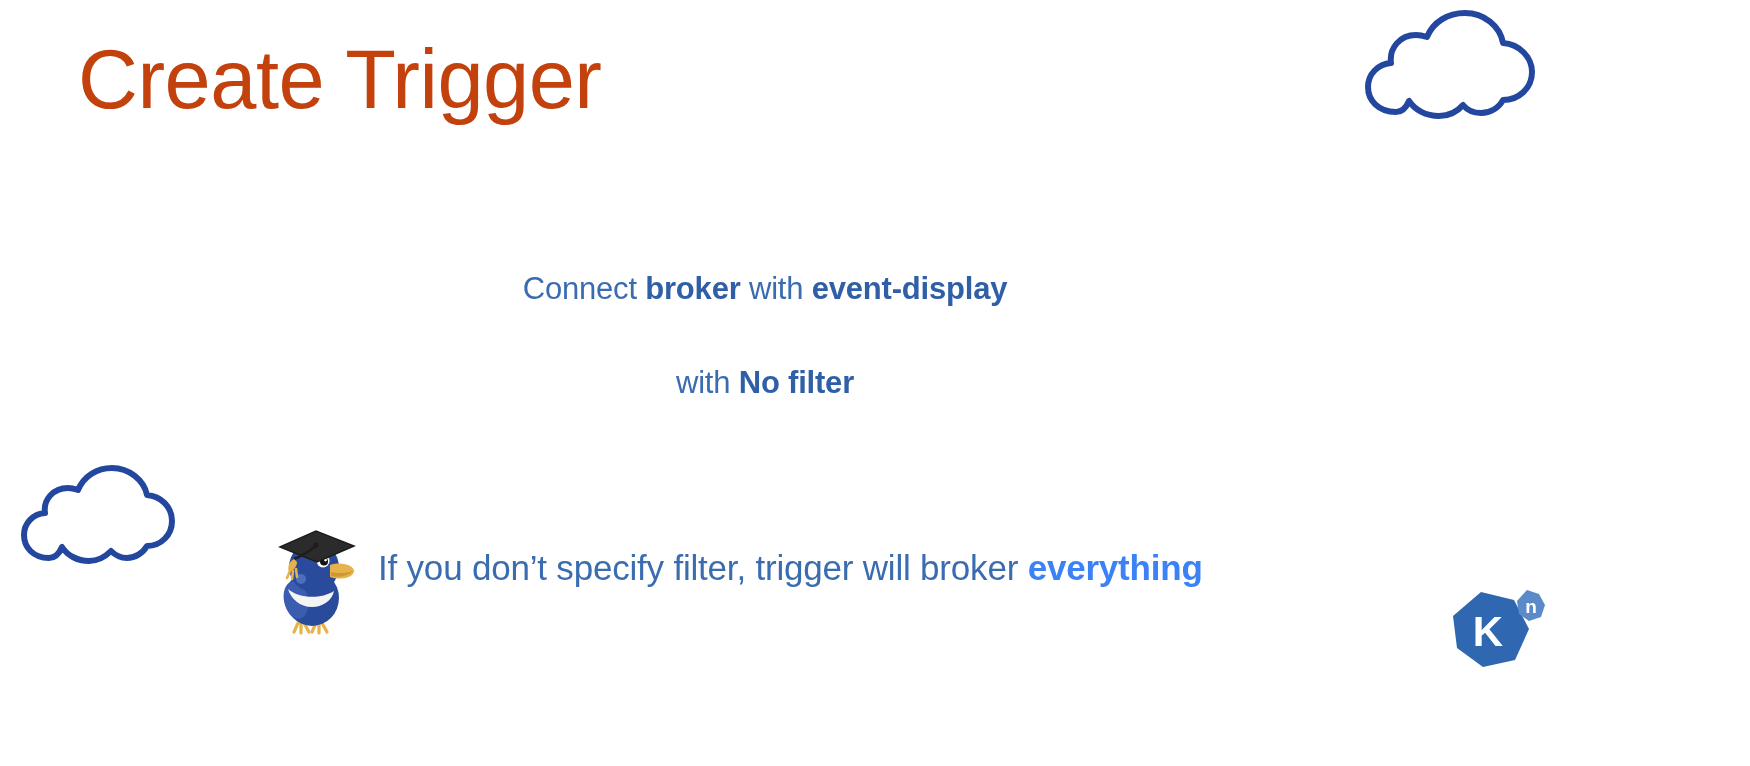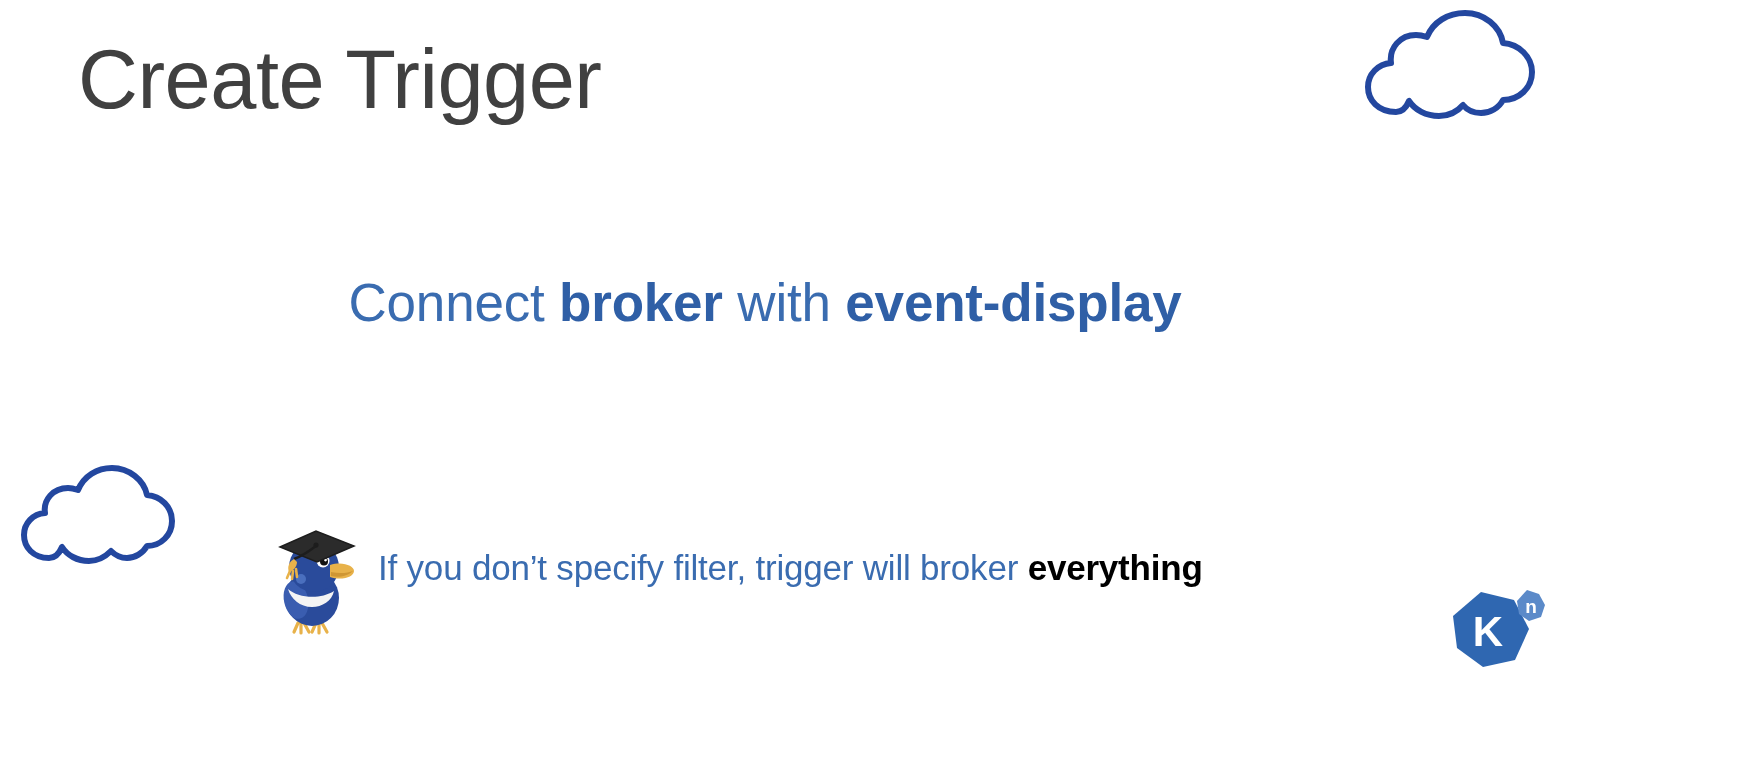--- a/index.html
+++ b/index.html
@@ -18,34 +18,34 @@
 
   
   .slide-title {
     position: absolute;
     left: 78px;
     top: 36px;
     font-size: 83px;
     font-weight: 400;
     line-height: 1.05;
     letter-spacing: -0.5px;
-    color: #404040;
+    color: #c2410c;
     white-space: nowrap;
   }
 
   
   .body-block {
     position: absolute;
     left: 0;
     top: 270px;
     width: 1530px;
     text-align: center;
   }
   .body-line {
-    font-size: 53px;
+    font-size: 31px;
     font-weight: 400;
     color: #3a6cb0;
     line-height: 1.25;
     letter-spacing: -0.2px;
     white-space: nowrap;
   }
   .body-line.first { margin-bottom: 55px; }
   .body-line b {
     font-weight: 700;
     color: #2f5fa6;
@@ -62,21 +62,21 @@
   .note-text {
     position: absolute;
     left: 110px;
     top: 43px;
     font-size: 35px;
     font-weight: 400;
     color: #3a6cb0;
     letter-spacing: -0.2px;
     white-space: nowrap;
   }
-  .note-text b { font-weight: 700; color: #000000; }
+  .note-text b { font-weight: 700; color: #3b82f6; }
 
   
   .cloud-top-right {
     position: absolute;
     left: 1362px;
     top: 8px;
     width: 176px;
     height: 116px;
   }
   .cloud-bottom-left {
@@ -123,20 +123,23 @@
              C95 104 86 108 77 108
              C64 108 53 102 47 93
              C44 100 39 104 34 104 Z" fill="#ffffff" stroke="#23479f" stroke-width="6" stroke-linejoin="round"></path>
   </svg>
 </div>
 
 <div class="body-block">
   <div class="body-line first">
     <span>Connect </span><b>broker</b><span> with </span><b>event-display</b>
   </div>
+  <div class="body-line">
+    <span>with </span><b>No filter</b>
+  </div>
 </div>
 
 <div class="cloud-bottom-left">
   <svg viewBox="0 0 160 108" width="160" height="108" aria-hidden="true">
     <path d="M31 96
              C15 96 6 85 6 73
              C6 61 15 52 27 51
              C25 38 35 26 50 26
              C54 26 57 27 60 28
              C66 14 79 6 94 6

